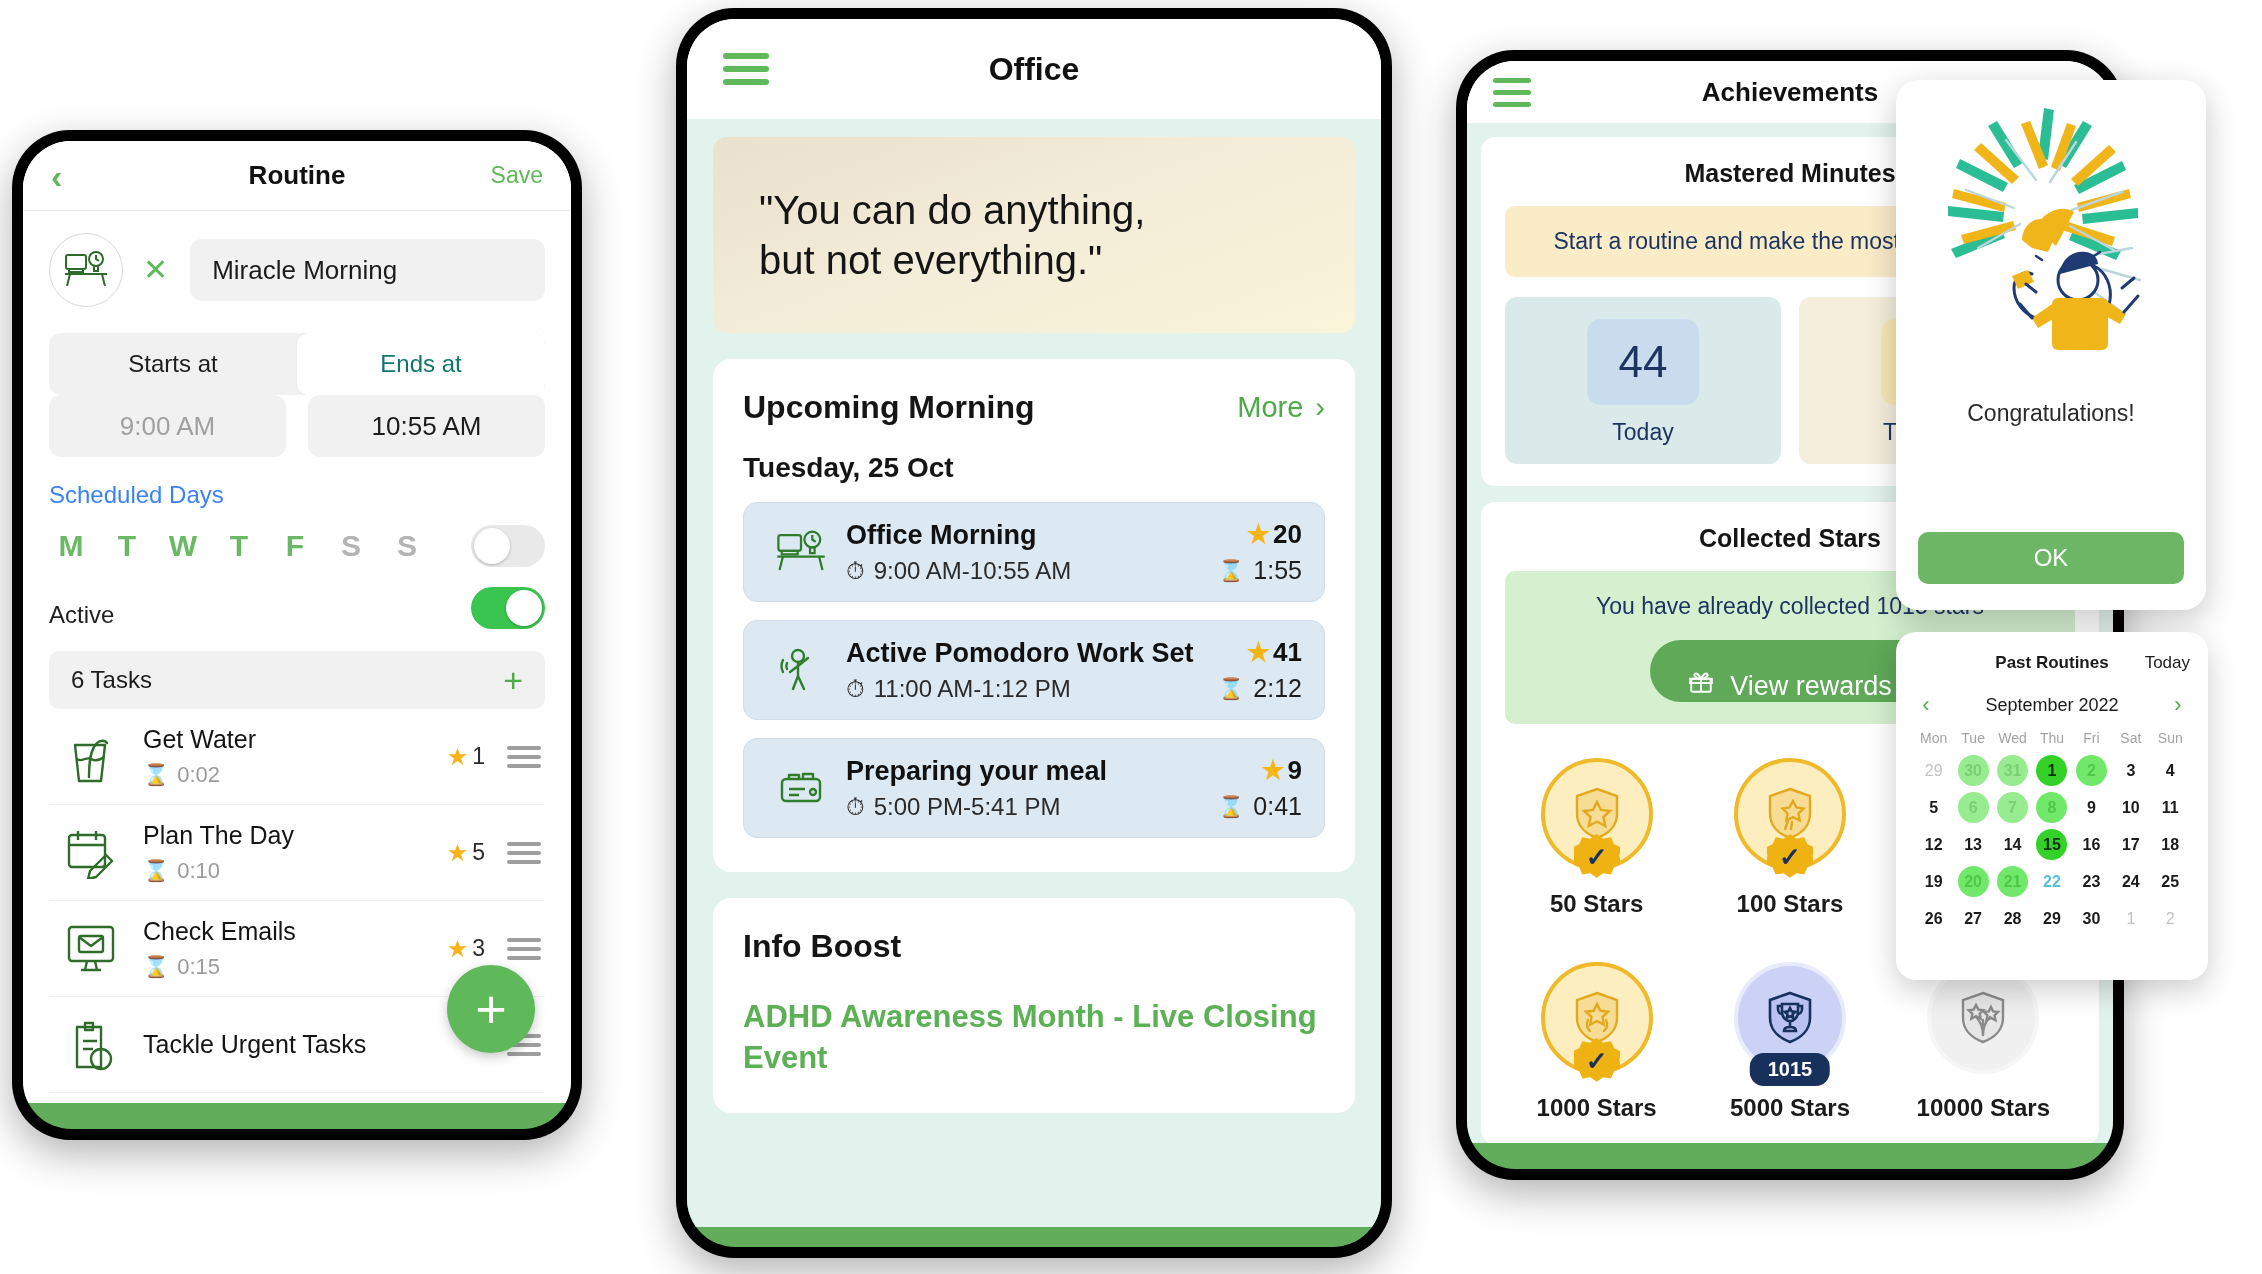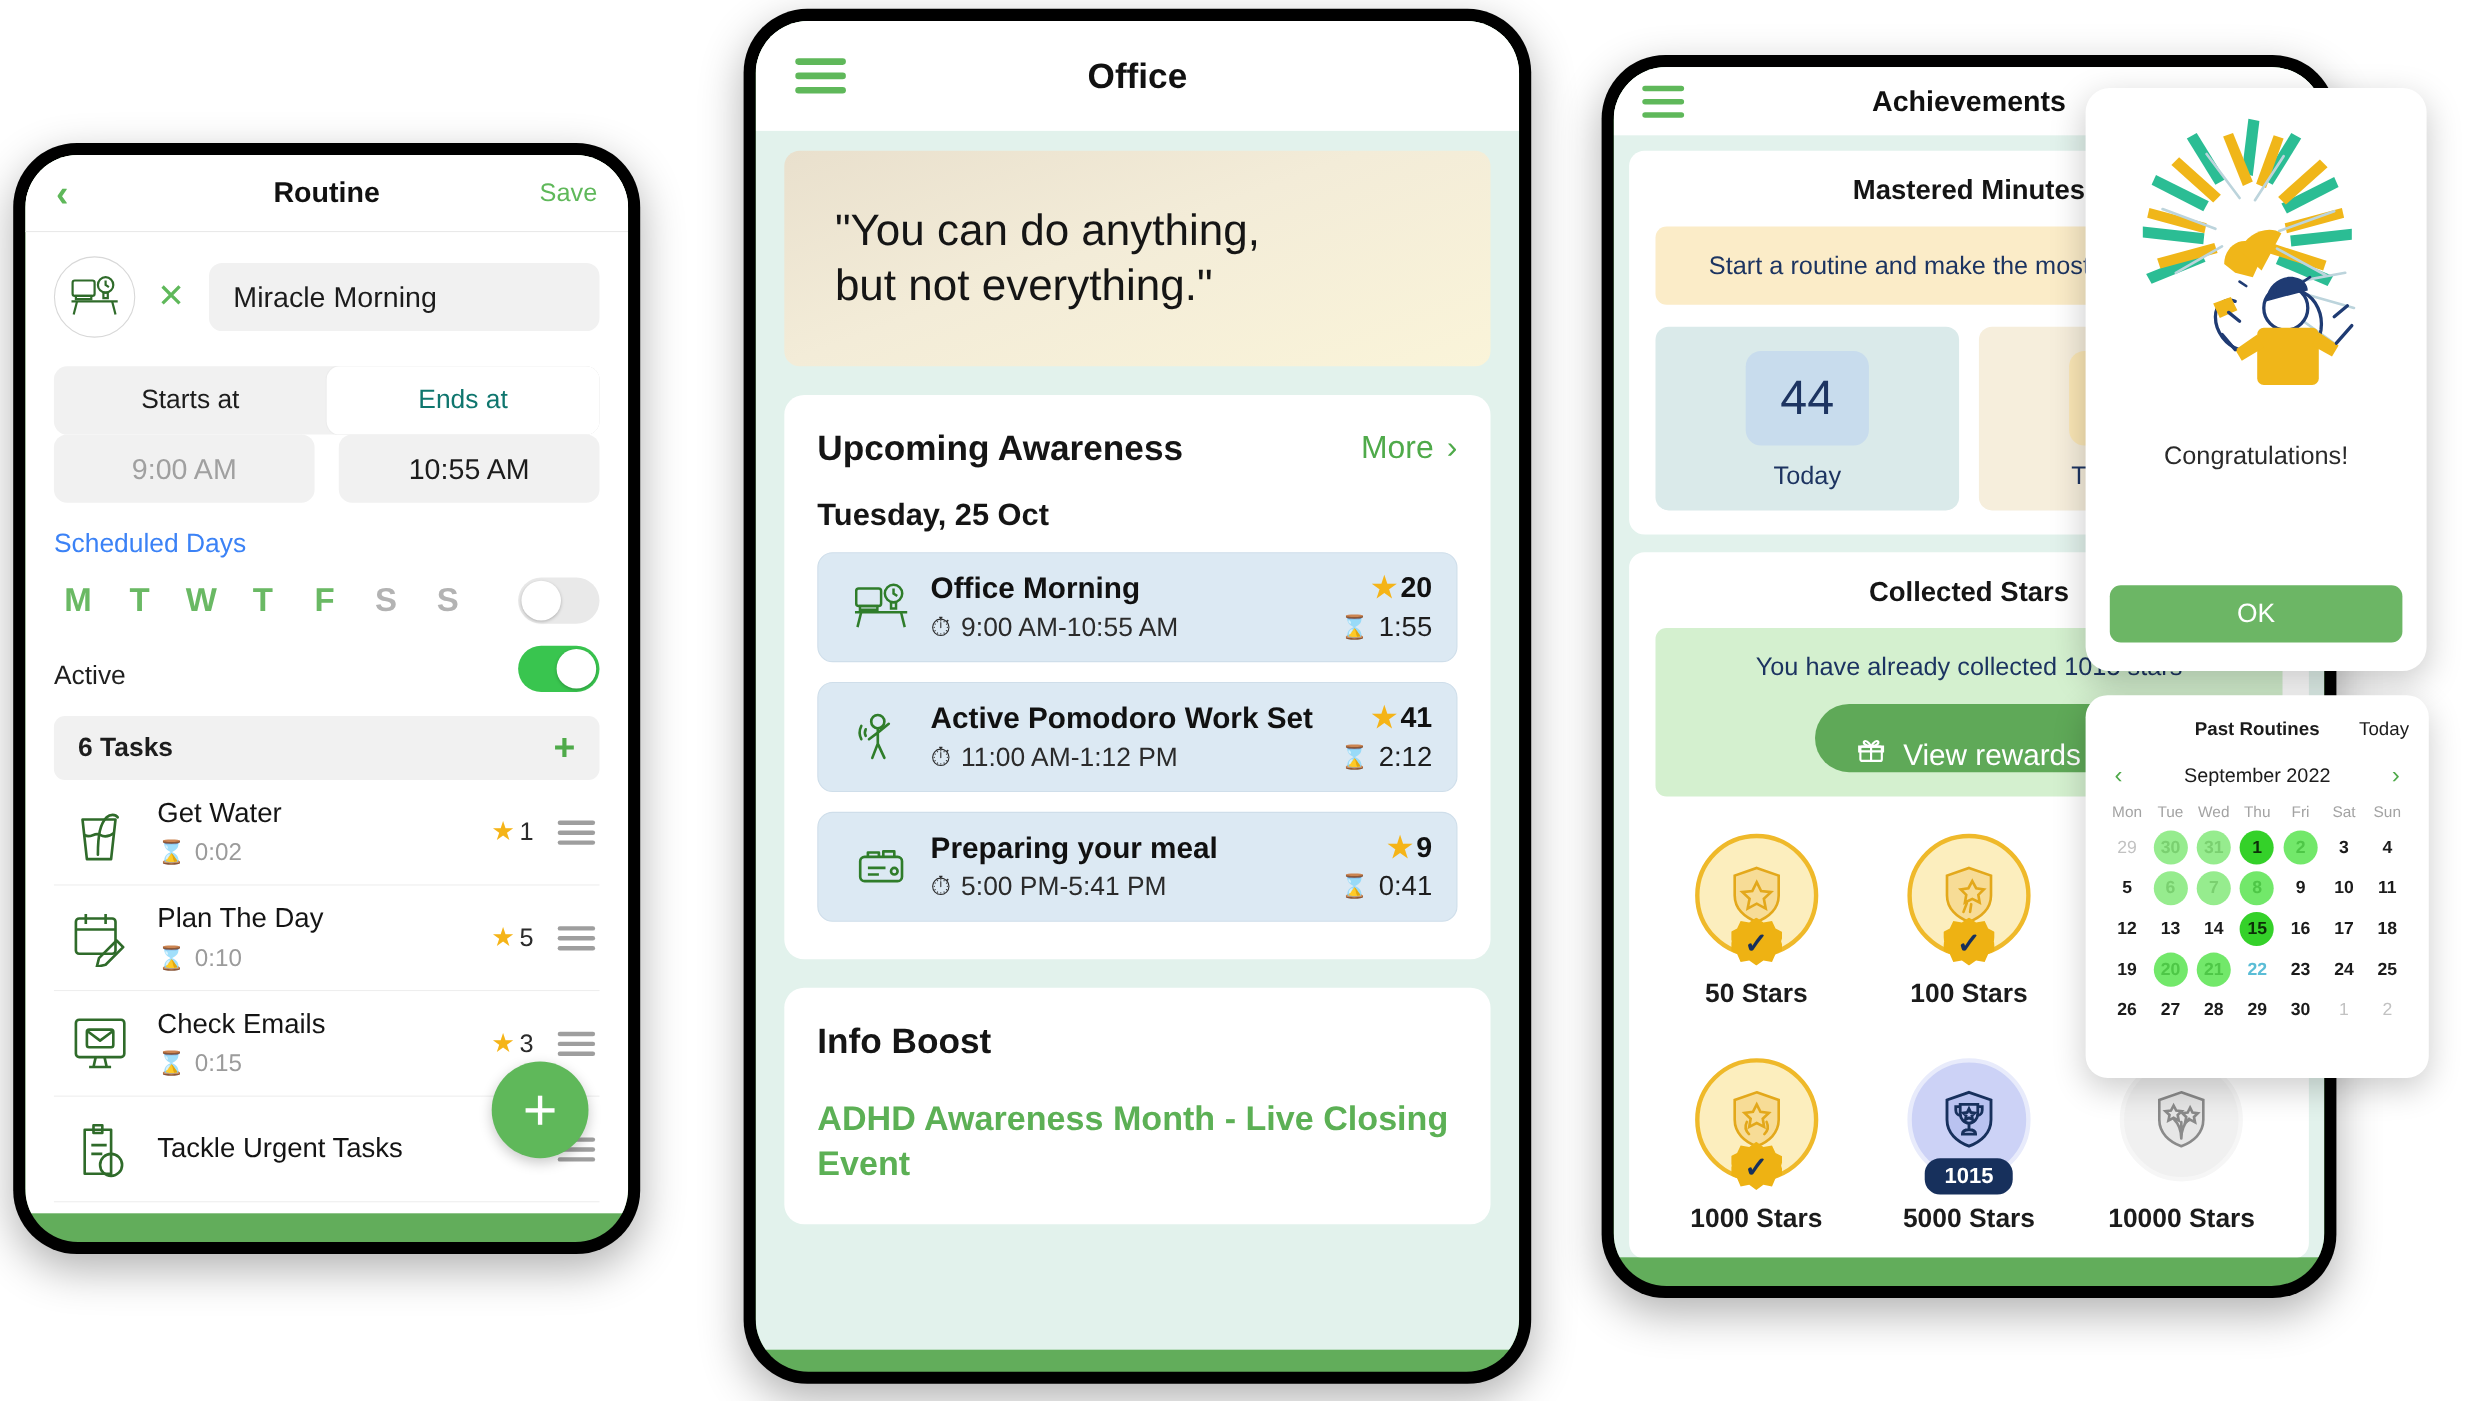--- a/index.html
+++ b/index.html
@@ -101,21 +101,21 @@
   .toggle.off .knob { left: 3px; }
   .toggle.on  .knob { left: 35px; }
   .toggle-right { margin-left: auto; }
 
   .active-row { display: flex; align-items: flex-end; margin-top: 20px; }
   .active-row .lbl { font-size: 24px; color: #1f1f1f; }
 
   .tasks-header {
     margin-top: 22px; background: #f1f1f1; border-radius: 10px; height: 58px;
     display: flex; align-items: center; padding: 0 22px;
-    font-size: 24px; color: #1d1d1d; font-weight: bold;
+    font-size: 24px; color: #1d1d1d;
   }
   .tasks-header .plus { margin-left: auto; color: #4faa4a; font-size: 34px; line-height: 1; cursor: pointer;}
 
   .task-row {
     display: flex; align-items: center; padding: 16px 4px;
     border-bottom: 1px solid #eeeeee; min-height: 96px;
   }
   .task-ico { width: 78px; flex: 0 0 auto; display: flex; justify-content: center; }
   .task-mid { flex: 1; padding-left: 12px; }
   .task-name { font-size: 25px; color: #141414; }
@@ -491,21 +491,21 @@
 
         <div class="ck-body">
 
           <div class="quote-card">
             <div class="quote-text" style="white-space:pre-line">"You can do anything,
 but not everything."</div>
           </div>
 
           <div class="card">
             <div class="card-head">
-              <span class="card-title">Upcoming Awareness</span>
+              <span class="card-title">Upcoming Morning</span>
               <span class="more">
                 <span>More</span>
                 <span>›</span>
               </span>
             </div>
             <div class="day-head">Tuesday, 25 Oct</div>
 
             <div class="rt-card">
               <div class="ico">
                 <svg width="52" height="46" viewBox="0 0 46 40" fill="none" stroke="#2f7d2a" stroke-width="2">

